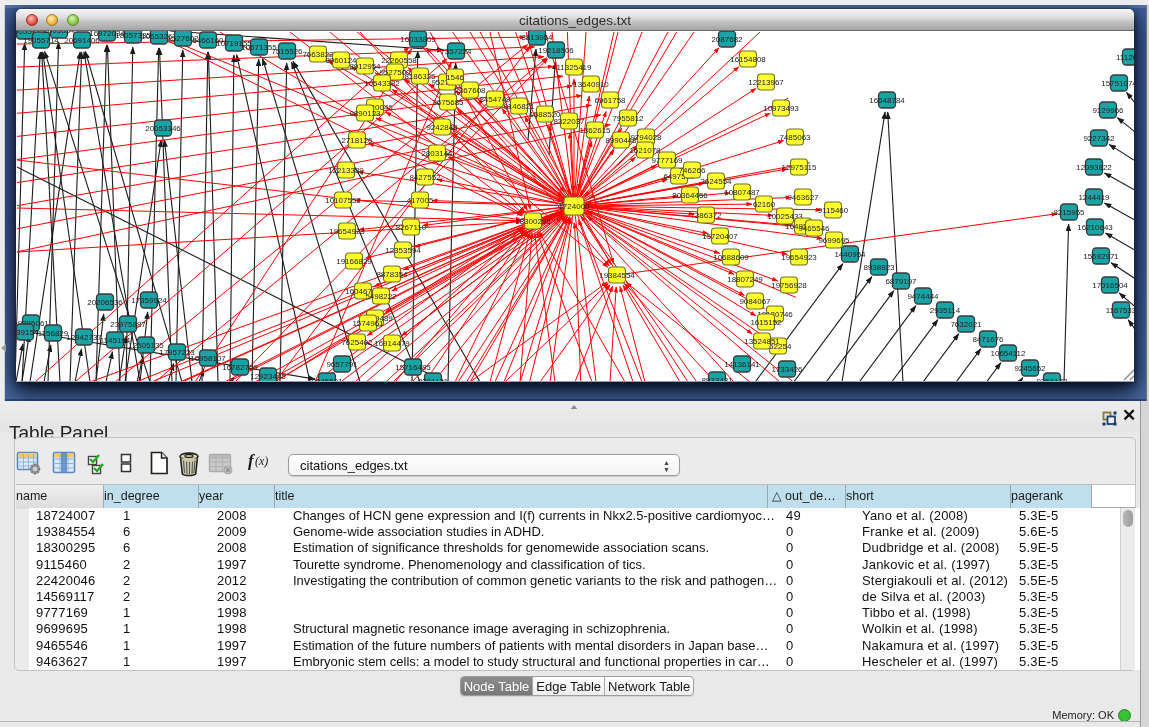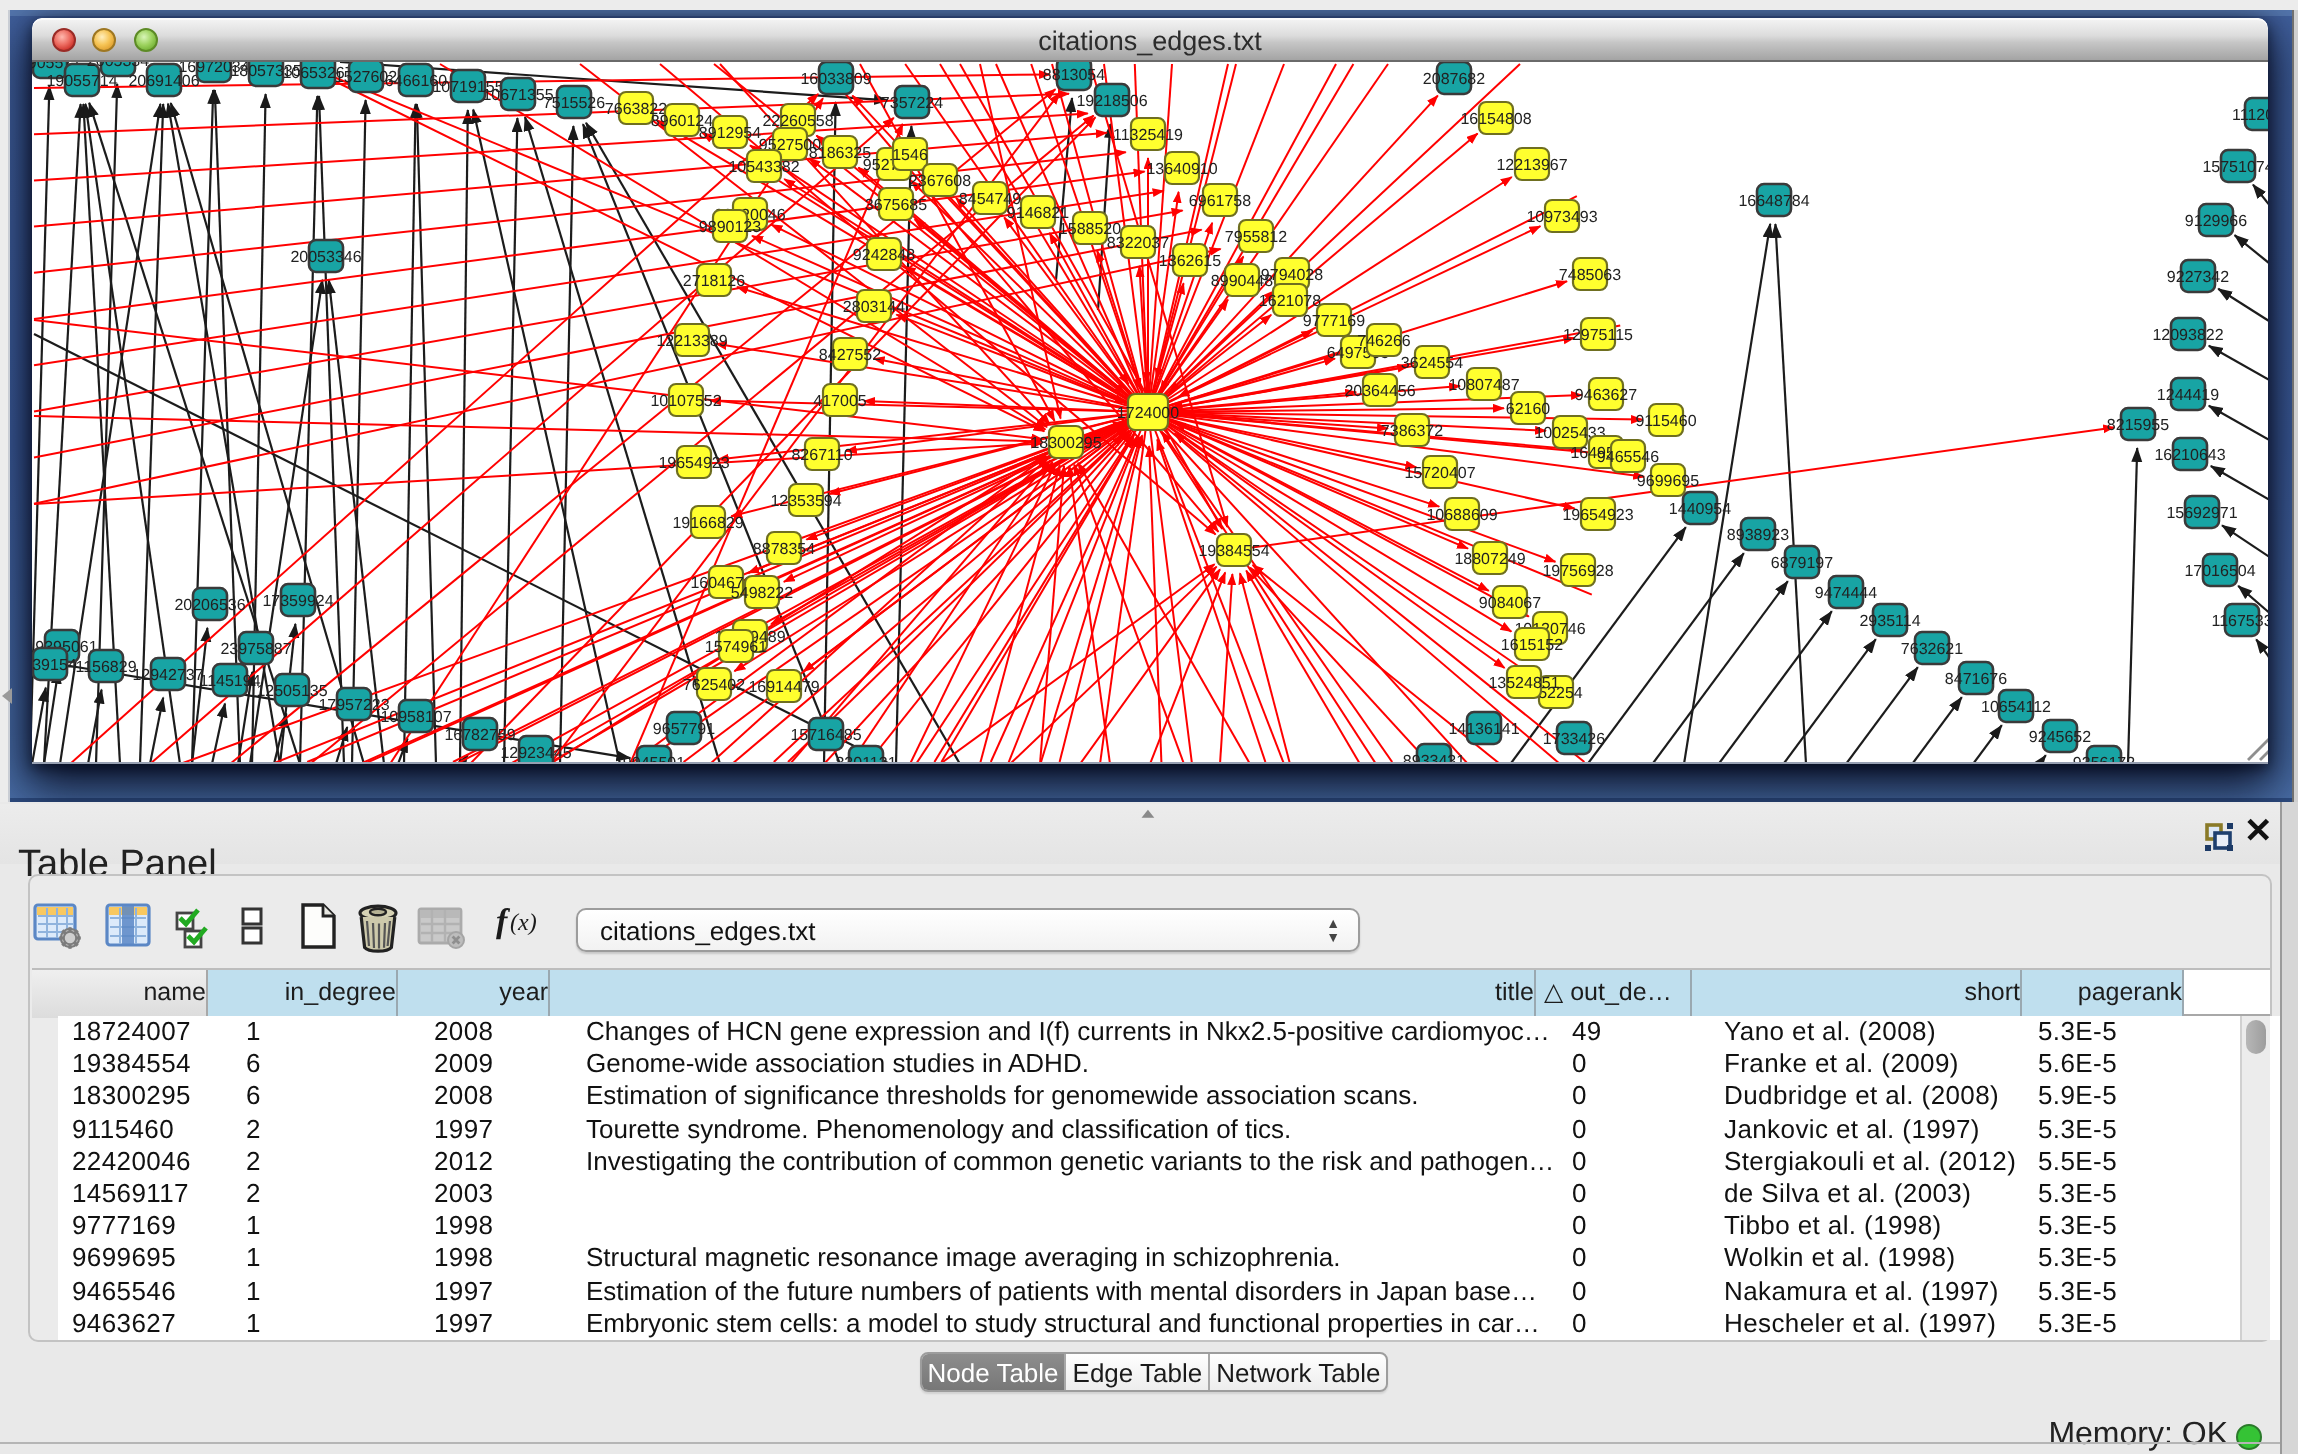--- a/index.html
+++ b/index.html
@@ -30,41 +30,41 @@
 #tptitle{position:absolute;left:9px;top:20px;font-size:19px;color:#222}
 #tpfloat{position:absolute;left:1102px;top:9px}
 #tpx{position:absolute;left:1122px;top:3px;font-size:17px;font-weight:bold;color:#111}
 #innerbox{position:absolute;left:14px;top:36px;width:1122px;height:234px;background:#ebebeb;border:1px solid #c3c3c3;border-radius:5px}
 #toolbar{position:absolute;left:0;top:12px;height:30px;width:100%}
 .tbi{position:absolute;top:0}
 #dropdown{position:absolute;left:273px;top:4px;width:392px;height:22px;background:linear-gradient(180deg,#fff,#f2f2f2);border:1px solid #9c9c9c;border-radius:5px;box-shadow:0 1px 1px rgba(0,0,0,.15)}
 #ddtext{position:absolute;left:11px;top:3px;font-size:13px;color:#111}
 #ddarr{position:absolute;right:9px;top:4px;font-size:7px;color:#444;line-height:7px;text-align:center}
 #thead{position:absolute;left:1px;top:46px;height:24px;width:1119px;background:#fff;border-top:1px solid #bdbdbd;border-bottom:1px solid #a8a8a8;font-size:12.5px;color:#1c1c1c}
-#thead span{position:absolute;top:4px;height:24px;text-align:right;border-right:1px solid #9aa8b0}
+#thead span{position:absolute;top:4px;height:24px;text-align:left;border-right:1px solid #9aa8b0}
 #thead span{background:#bfdfee;padding-top:0}
 .h0{left:0;width:88px;background:#e4e4e4 !important;border-right:1px solid #a8a8a8 !important;text-align:center}
 #thead .h0{background:linear-gradient(180deg,#efefef,#dcdcdc) !important}
 .h1{left:88px;width:95px}.h2{left:183px;width:76px}.h3{left:259px;width:493px}
 .h4{left:752px;width:78px;text-align:left !important;padding-left:4px}
 .h5{left:830px;width:165px}.h6{left:995px;width:81px}
 #thead span{display:inline-block;top:0;line-height:23px}
 #tbody{position:absolute;left:14px;top:70px;width:1119px;height:162px;background:#fff;font-size:13px;letter-spacing:0.2px;color:#111}
 .tr{position:relative;height:16.2px;line-height:16.2px;white-space:nowrap}
 .tr span{position:absolute;top:0;overflow:hidden}
 .c0{left:7px;width:82px}.c1{left:94px;width:88px}.c2{left:188px;width:70px}
 .c3{left:264px;width:487px;letter-spacing:0}.c4{left:757px;width:72px}.c5{left:833px;width:162px}.c6{left:990px;width:86px}
 #vsb{position:absolute;left:1105px;top:70px;width:15px;height:162px;background:#ececec;border-left:1px solid #d0d0d0}
 #vsbthumb{position:absolute;left:2px;top:2px;width:10px;height:17px;border-radius:5px;background:linear-gradient(90deg,#b7b7b7,#9d9d9d);}
 #tabs{position:absolute;left:7px;top:275px;width:100%;height:22px;text-align:center}
 #seg{display:inline-block;height:20px;border:1px solid #9d9d9d;border-radius:4px;background:linear-gradient(180deg,#fff,#ededed);box-shadow:0 1px 1px rgba(0,0,0,.1);font-size:13px;color:#1a1a1a;overflow:hidden}
 #seg span{display:inline-block;padding:0 3px;line-height:19px;vertical-align:top}
 #seg .sel{background:linear-gradient(180deg,#8d8d8d,#767676);color:#fff}
 #seg .mid{border-left:1px solid #a8a8a8;border-right:1px solid #a8a8a8}
-#status{position:absolute;right:9px;top:308px;font-size:16px;color:#222}
+#status{position:absolute;right:9px;top:308px;font-size:11px;color:#222}
 #memdot{display:inline-block;width:13px;height:13px;border-radius:50%;background:#35c335;border:1.5px solid #2a7a2a;vertical-align:-3px;margin-left:4px}
 #botline{position:absolute;left:0;top:721px;width:1140px;height:1px;background:#b5b5b5;z-index:8}
 </style></head>
 <body>
 <div id="page">
 <div id="blue"></div>
 <div id="topstrip"></div>
     <div id="leftstrip"></div>
 <div id="lefttri"></div>
 <div id="gwin">

